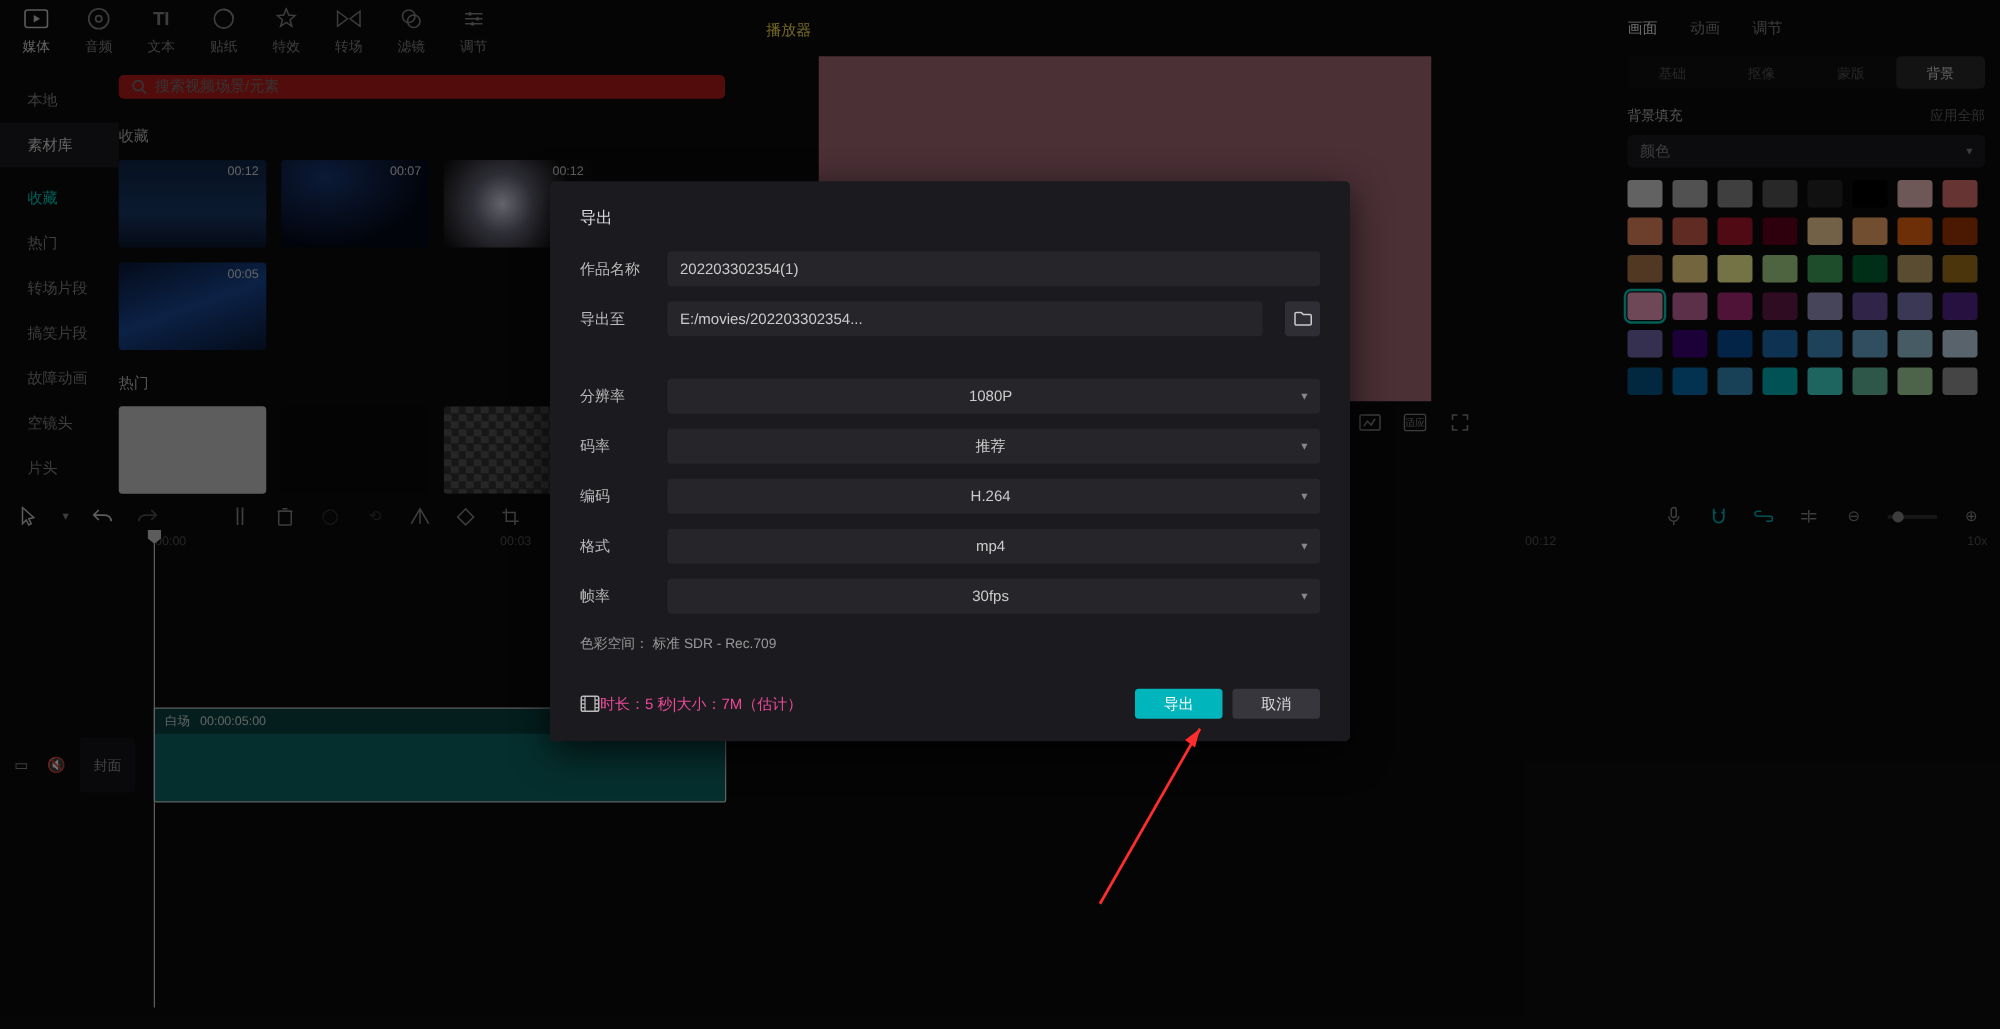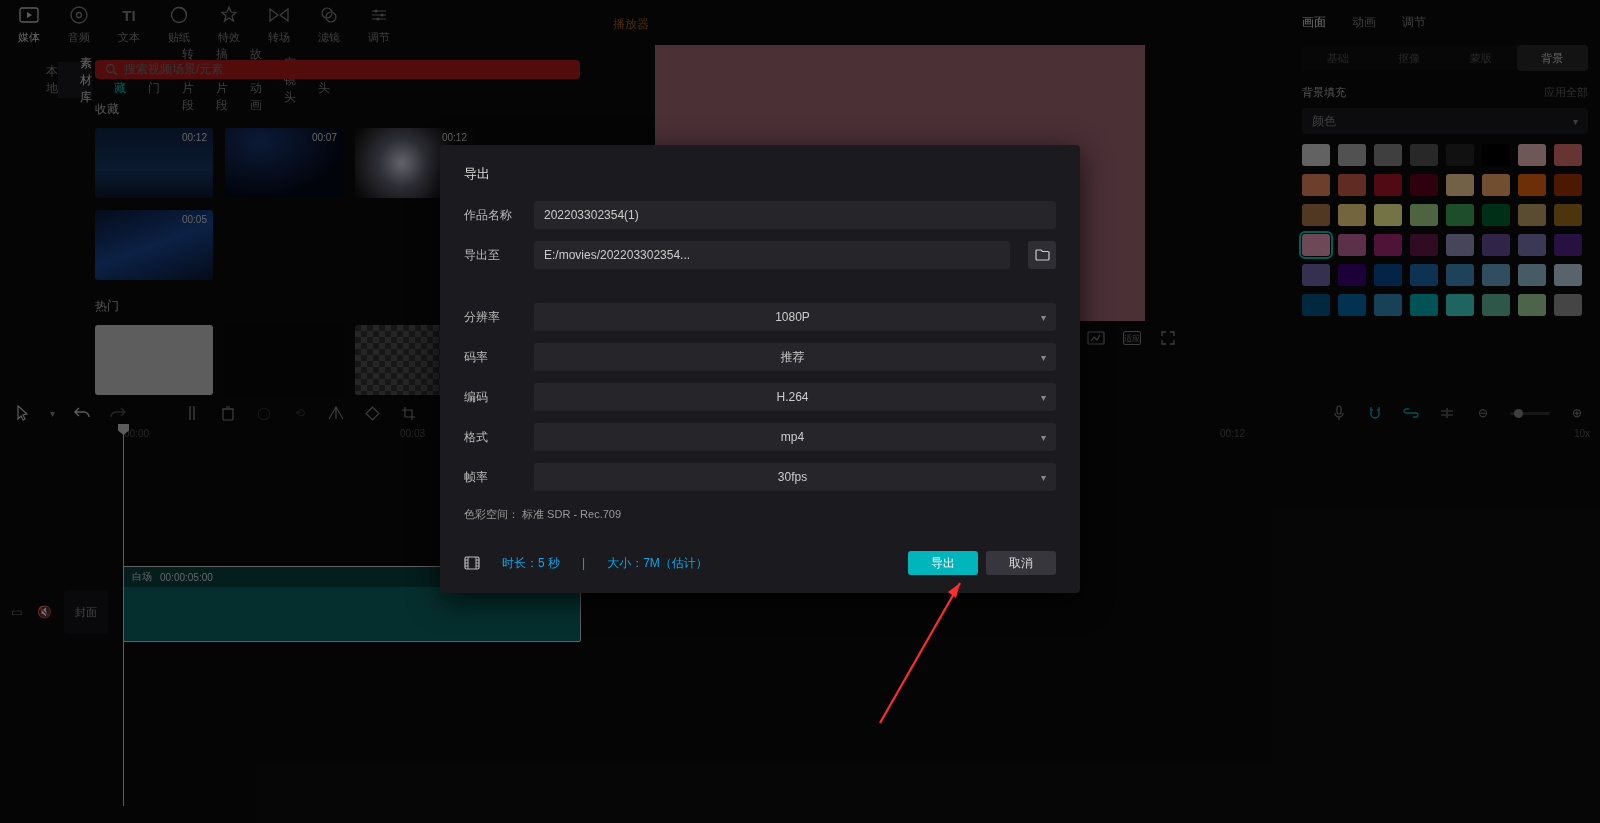--- a/index.html
+++ b/index.html
@@ -10,35 +10,35 @@
 
 
 .toptool { position: absolute; top: 0; left: 0; right: 0; height: 50px; display: flex; padding: 4px 18px 0; gap: 28px; }
 .tt-item { display: flex; flex-direction: column; align-items: center; gap: 4px; color: #888; cursor: pointer; }
 .tt-item.active { color: #ddd; }
 .tt-ic { width: 22px; height: 22px; display: flex; align-items: center; justify-content: center; }
 .tt-lbl { font-size: 11px; }
 
 
 .leftpanel { position: absolute; top: 50px; left: 0; width: 590px; height: 345px; display: flex; }
-.lp-tabs { width: 95px; display: flex; flex-direction: row; padding-top: 12px; padding-left: 24px; }
+.lp-tabs { width: 95px; display: flex; flex-direction: column; padding-top: 12px; }
 .lp-tab { height: 36px; display: flex; align-items: center; padding-left: 22px; color: #888; cursor: pointer; font-size: 12px; }
 .lp-tab.active { color: #00d4c4; }
 .lp-tab.sel { background: #1b1b1f; color: #ddd; }
 .lp-body { flex: 1; display: flex; flex-direction: column; padding: 10px 10px 0 0; }
 .search { position: relative; height: 28px; background: #b91c1c; border-radius: 4px; display: flex; align-items: center; padding: 0 10px; color: #777; margin-bottom: 16px; }
 .search input { background: transparent; border: none; color: #ccc; outline: none; flex: 1; font-size: 12px; padding-left: 6px; }
 .sec-title { color: #bbb; font-size: 12px; margin: 6px 0 10px 0; }
 .thumbs { display: flex; gap: 12px; }
 .thumb { width: 118px; height: 70px; background: #222; border-radius: 3px; position: relative; overflow: hidden; }
 .thumb .dur { position: absolute; top: 4px; right: 6px; font-size: 10px; color: #ddd; }
 
 
 .player { position: absolute; top: 4px; left: 605px; width: 590px; height: 388px; }
-.player .title { color: #a16207; font-size: 12px; margin: 12px 0 12px 8px; }
+.player .title { color: #fde047; font-size: 12px; margin: 12px 0 12px 8px; }
 .preview { margin: 0 auto; width: 490px; height: 276px; background: #a76a78; }
 .player .ctrls { display: flex; justify-content: flex-end; gap: 14px; margin-top: 8px; padding-right: 16px; color: #888; }
 .ic-btn { width: 22px; height: 18px; display: flex; align-items: center; justify-content: center; cursor: pointer; }
 .ic-border { border: 1.3px solid #888; border-radius: 2px; width: 18px; height: 14px; font-size: 8px; display:flex;align-items:center;justify-content:center;}
 .expand { width: 14px; height: 14px; }
 
 
 .inspector { position: absolute; top: 4px; right: 0; width: 310px; height: 388px; padding: 10px 12px; }
 .ins-tabs { display: flex; gap: 26px; color: #888; font-size: 12px; margin-bottom: 14px; }
 .ins-tabs .act { color: #eee; }
@@ -76,21 +76,21 @@
 .mprev .hint { color: #777; font-size: 11px; margin-top: 14px; }
 .mform { flex: 1; display: flex; flex-direction: column; gap: 12px; }
 .frow { display: flex; align-items: center; gap: 14px; }
 .flab { width: 56px; color: #bbb; font-size: 12px; white-space: nowrap; }
 .finp { flex: 1; height: 28px; background: #26262a; border-radius: 3px; display: flex; align-items: center; padding: 0 10px; color: #ccc; font-size: 12px; justify-content: space-between; }
 .finp input { background: transparent; border: none; color: #ccc; outline: none; width: 100%; font-size: 12px; }
 .folder-ic { width: 28px; height: 28px; background: #2e2e34; border-radius: 3px; margin-left: 4px; display: flex; align-items: center; justify-content: center; cursor: pointer; }
 .mgap { height: 10px; }
 .colorspace { color: #999; font-size: 11px; margin-top: 4px; }
 .mfoot { position: absolute; bottom: 18px; left: 24px; right: 24px; display: flex; align-items: center; }
-.meta { display: flex; align-items: center; gap: 22px; color: #0ea5e9; font-size: 12px; justify-content: flex-end; }
+.meta { display: flex; align-items: center; gap: 0; color: #ec4899; font-size: 12px; justify-content: flex-end; }
 .mbtns { margin-left: auto; display: flex; gap: 8px; }
 .btn { width: 70px; height: 24px; border-radius: 3px; display: flex; align-items: center; justify-content: center; font-size: 12px; cursor: pointer; }
 .btn.pri { background: #00b5bb; color: #fff; }
 .btn.sec { background: #36363c; color: #ddd; }
 .chev { font-size: 10px; color: #888; }
 
 
 .arrow { position: absolute; z-index: 60; left: 870px; top: 568px; width: 110px; height: 160px; pointer-events: none; }
 
 svg { display: block; }

